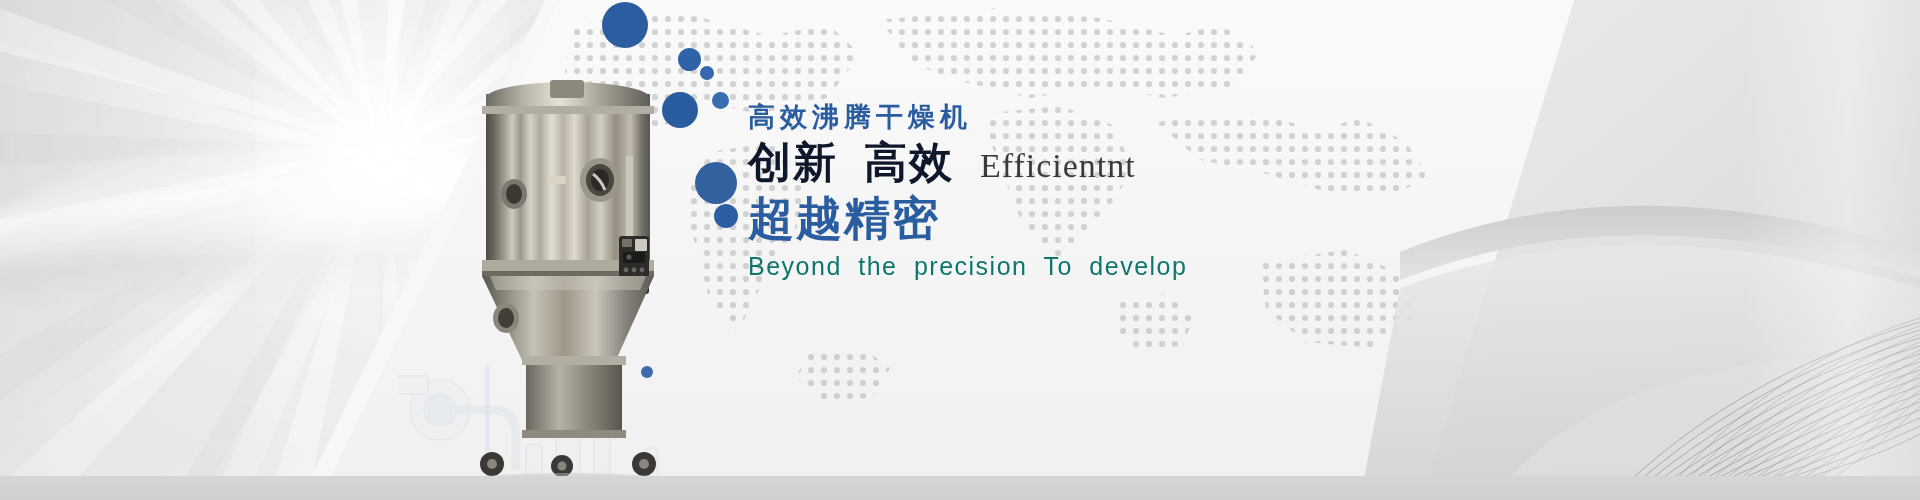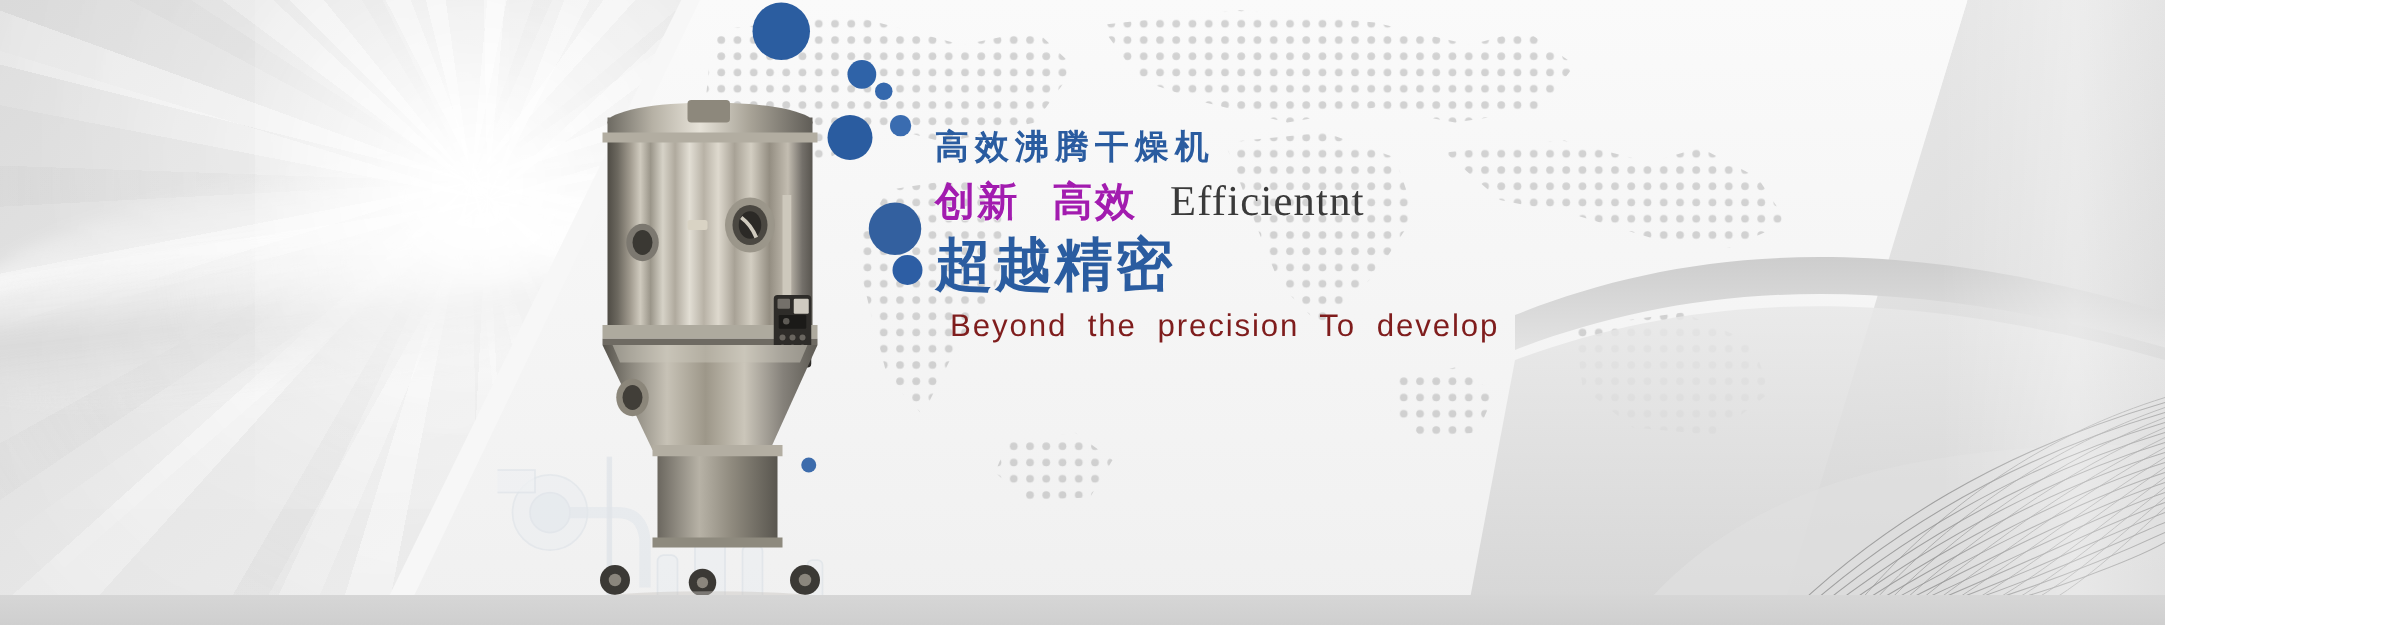--- a/index.html
+++ b/index.html
@@ -1,20 +1,20 @@
 <!DOCTYPE html>
 <html><head>
 <meta charset="utf-8">
 <style>
   html,body{margin:0;padding:0;background:#fff;}
   body{font-family:"Liberation Sans","DejaVu Sans",sans-serif;}
 
   .banner{
     position:relative;
-    width:1732px;height:500px;
+    width:1920px;height:500px;
     overflow:hidden;
     background:#e4e4e4;
   }
 
   
   .bg-base{
     position:absolute;inset:0;
     background:linear-gradient(140deg,#d9d9d9 0%,#e6e6e6 25%,#efefef 50%,#e0e0e0 78%,#d2d2d2 100%);
   }
   
@@ -122,23 +122,23 @@
   .line-kicker{
     font-size:27px;font-weight:700;color:#2a5ca0;
     letter-spacing:5px;line-height:1;
     font-family:"Liberation Sans","DejaVu Sans",sans-serif;
     margin:0 0 12px 0;
   }
   .line-2{
     display:flex;align-items:baseline;gap:26px;margin:0 0 6px 0;
   }
   .l2-cn{
-    font-size:32px;font-weight:900;color:#a21caf;
+    font-size:43px;font-weight:900;color:#0f172a;
     letter-spacing:2px;line-height:1.05;
-    font-family:Liberation Sans, sans-serif;
+    font-family:Liberation Mono, monospace;
     text-shadow:0 1px 0 rgba(255,255,255,.6);
   }
   .l2-en{
     font-size:34px;color:#3a3a3a;font-weight:400;
     font-family:"Liberation Serif","DejaVu Serif",serif;
     letter-spacing:1px;
   }
   .line-3{
     display:flex;align-items:baseline;margin:0 0 10px 0;
   }
@@ -146,24 +146,24 @@
     font-size:46px;font-weight:900;color:#2a5ca0;
     letter-spacing:2px;line-height:1.05;
     font-family:"Liberation Sans","DejaVu Sans",sans-serif;
   }
   .l3-cn2{
     font-size:41px;font-weight:700;color:#3b3b3b;
     letter-spacing:3px;line-height:1.05;
     font-family:"Liberation Sans","DejaVu Sans",sans-serif;
   }
   .line-sub{
-    font-size:25px;color:#7f1d1d;font-weight:400;
+    font-size:25px;color:#0f766e;font-weight:400;
     letter-spacing:1.5px;word-spacing:8px;
     font-family:"Liberation Sans","DejaVu Sans",sans-serif;
-    margin:12px;
+    margin:0;
   }
 </style>
 </head>
 <body>
 
 <div class="banner">
 
   <div class="bg-base"></div>
   <div class="rays"></div>
   <div class="rays2"></div>

